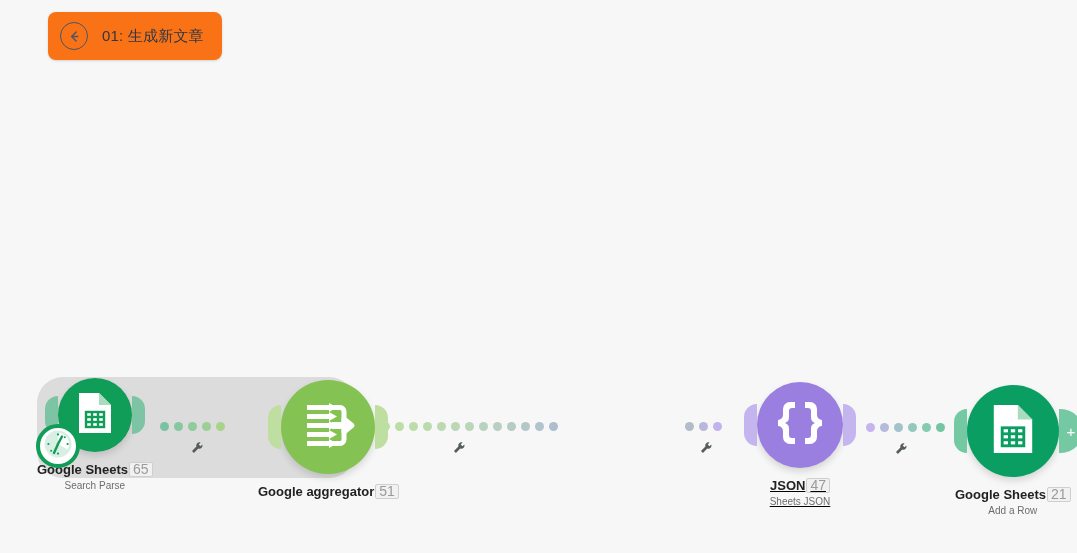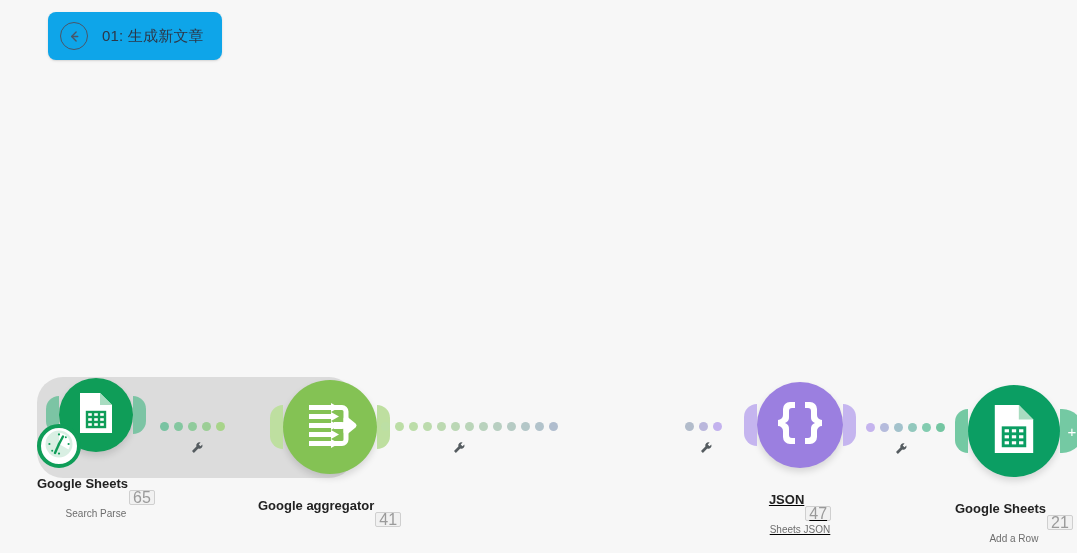--- a/index.html
+++ b/index.html
@@ -15,21 +15,21 @@
     position: relative;
     -webkit-font-smoothing: antialiased;
   }
 
   
   .breadcrumb-bar {
     position: absolute;
     left: 48px;
     top: 12px;
     height: 48px;
-    background: #0ea5e9;
+    background: #f97316;
     border-radius: 8px;
     box-shadow: 0 1px 3px rgba(0,0,0,0.10), 0 1px 1px rgba(0,0,0,0.05);
     display: flex;
     align-items: center;
     padding: 0 18px 0 12px;
     box-sizing: border-box;
   }
   .back-btn {
     width: 26px;
     height: 26px;
@@ -99,30 +99,29 @@
     justify-content: center;
     gap: 1px;
     white-space: nowrap;
   }
   .node-name {
     font-size: 13px;
     font-weight: bold;
     color: #222222;
   }
   .node-badge {
-    font-size: 16px;
+    font-size: 14px;
     color: #9a9a9a;
     border: 1px solid #cfcfcf;
     background: #f1f1f1;
     border-radius: 2px;
     padding: 0 3px;
     line-height: 13px;
     height: 13px;
     display: inline-block;
-    margin-top: 28px;
   }
   .node-sub {
     margin-top: 3px;
     font-size: 10px;
     color: #6d6d6d;
     white-space: nowrap;
     text-align: center;
   }
 
   
@@ -279,21 +278,21 @@
               <path d="M27 31 l8 4.5 -8 4.5 Z"></path>
               <path d="M27 40 l8 4.5 -8 4.5 Z"></path>
             </g>
             <path d="M30 8.5 h8 a4 4 0 0 1 4 4 v11 a4 4 0 0 1 -4 4 h-8 M30 44.5 h8 a4 4 0 0 0 4 -4 v-11 a4 4 0 0 0 -4 -4 h-8" fill="none" stroke="#ffffff" stroke-width="5"></path>
             <path d="M38 26.5 h8 M42 20 l8 6.5 -8 6.5 Z" stroke="#ffffff" stroke-width="5" fill="#ffffff" stroke-linejoin="round"></path>
           </svg>
         </span>
       </div>
       <div class="node-label">
         <span class="node-name">Google aggregator</span>
-        <span class="node-badge">41</span>
+        <span class="node-badge">51</span>
       </div>
       <div class="node-sub"></div>
     </div>
 
     <div class="link" style="left:381px; top:421px;">
       <span class="dot" style="background:#bcdfa4;"></span>
       <span class="dot" style="background:#bcdea6;"></span>
       <span class="dot" style="background:#bcdda9;"></span>
       <span class="dot" style="background:#bcdbad;"></span>
       <span class="dot" style="background:#bcd9b1;"></span>

